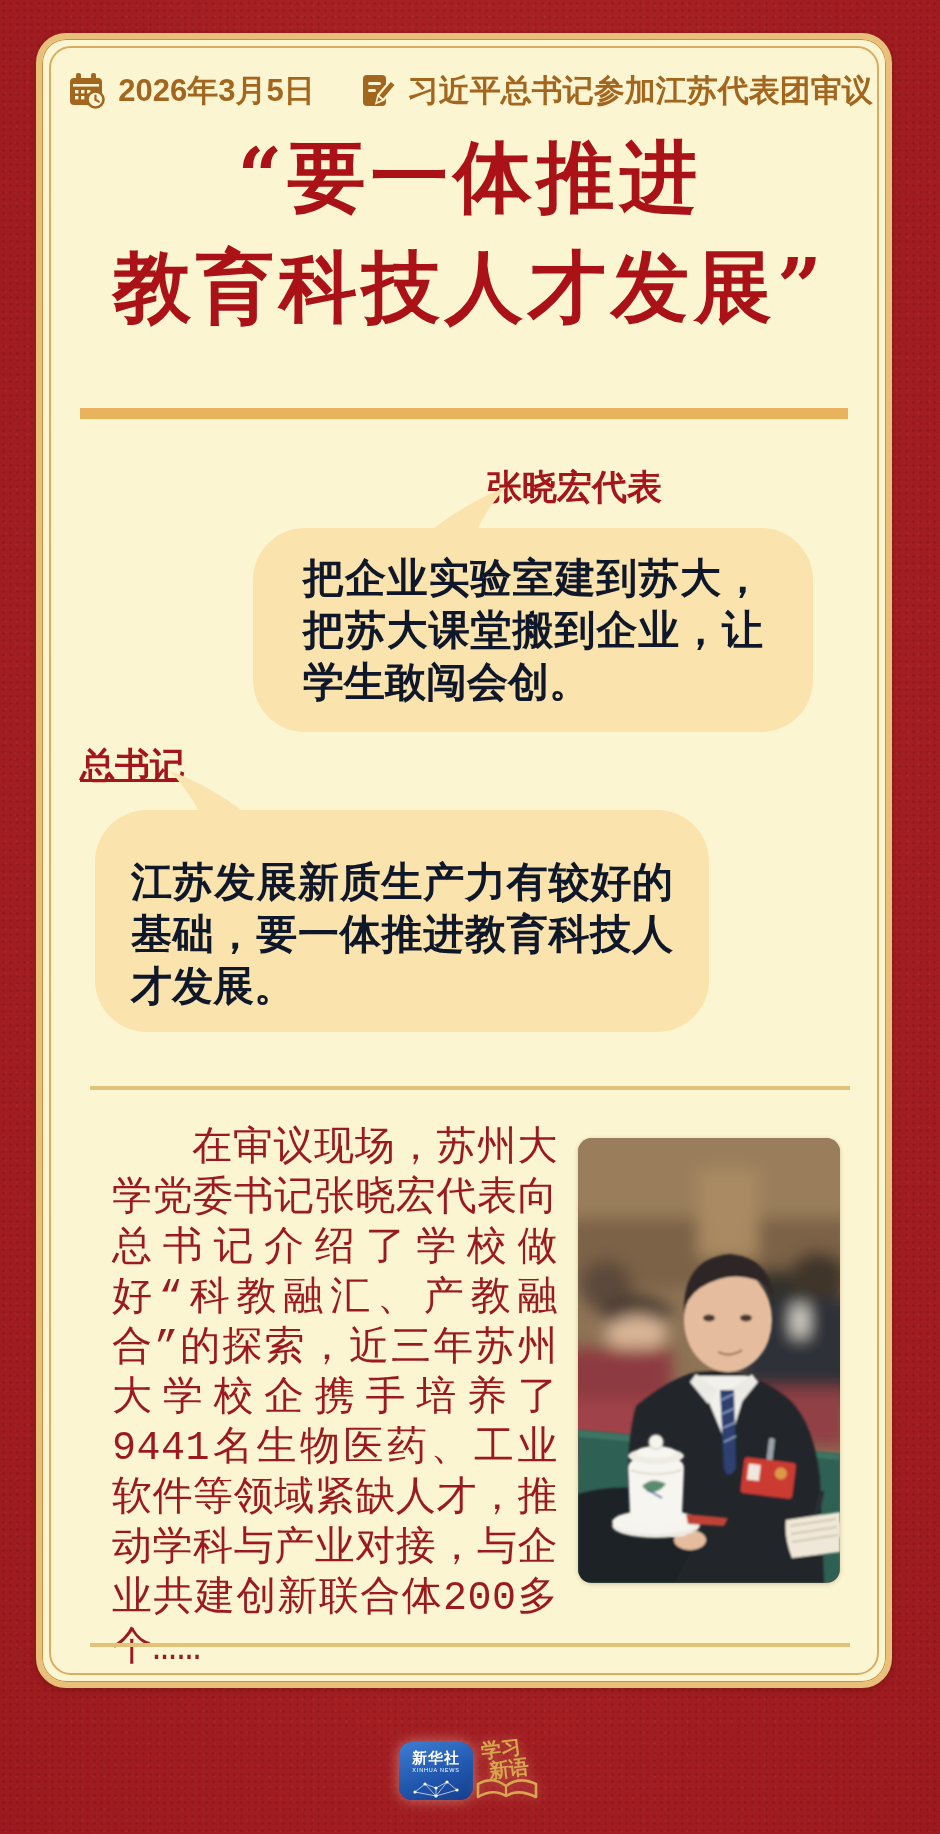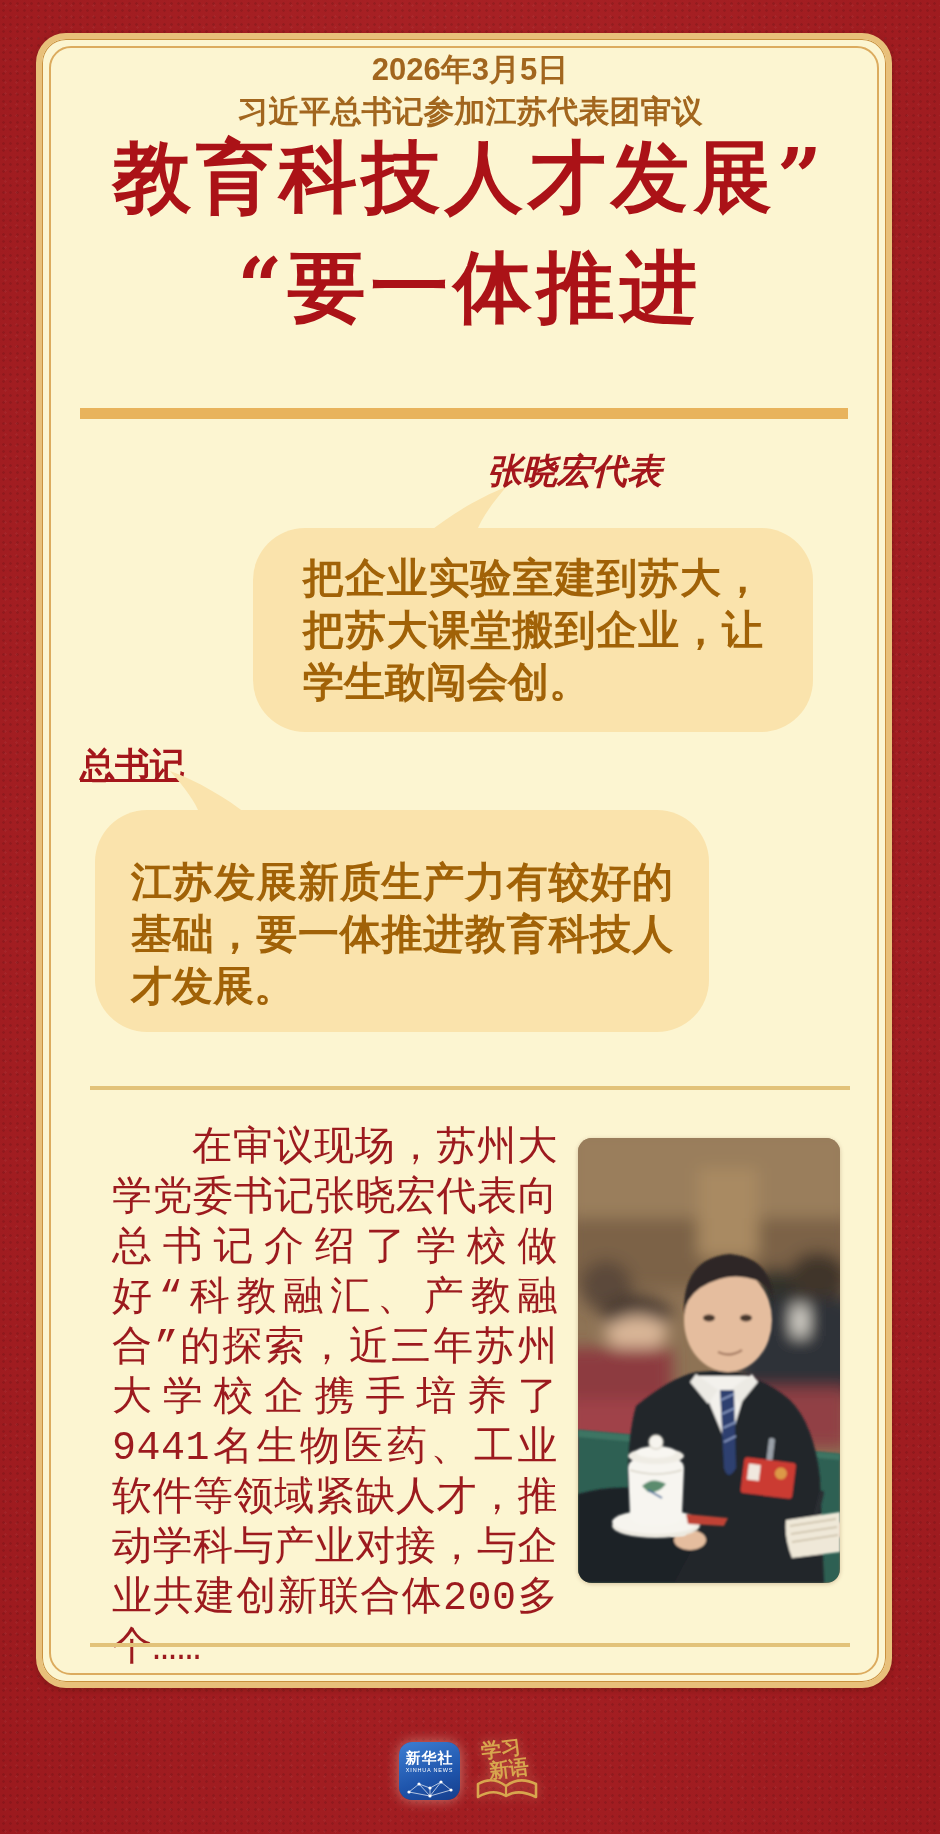--- a/index.html
+++ b/index.html
@@ -18,41 +18,41 @@
     background:#FCF5D1;border:6px solid #E8C07A;border-radius:30px;
     box-shadow:0 0 0 1px #C9913F inset, 0 2px 6px rgba(80,20,10,0.35);
     box-sizing:border-box;
   }
   .card::before{
     content:"";position:absolute;inset:7px;border:2px solid #DCAB5E;border-radius:22px;
   }
   
   .header{
     position:absolute;left:60px;top:68px;width:820px;height:46px;
-    display:flex;align-items:center;justify-content:center;
-    color:#A2661E;font-weight:bold;font-size:31px;white-space:nowrap;flex-direction:column;
+    display:flex;align-items:center;justify-content:center;gap:13px;
+    color:#A2661E;font-weight:bold;font-size:31px;white-space:nowrap;
   }
   .header .gap{width:18px;}
   
   .title{
     position:absolute;left:0;top:122px;width:940px;text-align:center;
     color:#AB1217;font-size:78px;font-weight:900;line-height:110px;letter-spacing:5px;
     font-family:"DejaVu Serif", serif;
   }
   .gold-rule{position:absolute;left:80px;top:408px;width:768px;height:11px;background:#E8B35C;}
   .thin-rule{position:absolute;left:90px;width:760px;height:4px;background:#E2C279;}
   .rule-top{top:1086px;}
   .rule-bottom{top:1643px;}
   
   .speaker{position:absolute;font-size:35px;font-weight:900;color:#A4161B;white-space:nowrap;}
-  .speaker1{top:448px;right:278px;font-style:italic;}
+  .speaker1{top:464px;right:278px;}
   .speaker2{top:742px;left:80px;text-decoration:underline;}
   .bubble{
     position:absolute;background:#FAE3AC;border-radius:52px;box-sizing:border-box;
-    color:#a16207;font-weight:900;text-align:justify;
+    color:#0f172a;font-weight:900;text-align:justify;
   }
   .bubble1{left:253px;top:528px;width:560px;height:204px;padding:24px 50px;
     font-size:41px;line-height:52px;}
   .bubble2{left:95px;top:810px;width:614px;height:222px;padding:46px 36px;
     font-size:41px;line-height:52px;}
   .tail{position:absolute;}
   .tail1{left:418px;top:487px;}
   .tail2{left:166px;top:771px;}
   
   .article{
@@ -60,21 +60,21 @@
     font-family:Liberation Mono, monospace;font-size:40px;line-height:50px;color:#9C1A1E;
     text-align:justify;text-indent:2em;letter-spacing:0.5px;
   }
   .photo{
     position:absolute;left:578px;top:1138px;width:262px;height:445px;border-radius:14px;
     overflow:hidden;box-shadow:0 1px 4px rgba(90,40,10,0.25);
   }
   
   .footer{position:absolute;left:0;top:1736px;width:940px;height:70px;}
   .xinhua-logo{
-    position:absolute;left:399px;top:6px;width:61px;height:58px;border-radius:13px;
+    position:absolute;left:399px;top:6px;width:74px;height:58px;border-radius:13px;
     background:linear-gradient(160deg,#3D7ED2 0%, #1F55AC 60%, #163E8C 100%);
     box-shadow:0 0 14px rgba(255,240,210,0.45);
     display:flex;flex-direction:column;align-items:center;box-sizing:border-box;padding-top:8px;
   }
   .xh-name{color:#fff;font-weight:bold;font-size:15px;letter-spacing:1px;line-height:16px;}
   .xh-sub{color:#fff;font-size:5.5px;letter-spacing:0.8px;line-height:8px;}
   .xuexi-logo{position:absolute;left:470px;top:2px;filter:drop-shadow(0 0 6px rgba(255,230,170,0.35));}
   .xuexi-logo text{
     fill:#D8A64E;font-family:"DejaVu Serif", serif;font-weight:bold;
   }
@@ -108,22 +108,22 @@
       <rect x="9" y="16" width="8" height="3" rx="1.5" fill="#FCF5D1"></rect>
       <g transform="rotate(40 25 20)">
         <rect x="22" y="6" width="7" height="20" rx="1.5" fill="#A2661E" stroke="#FCF5D1" stroke-width="2.2"></rect>
         <path d="M22 26 L29 26 L25.5 33 Z" fill="#A2661E" stroke="#FCF5D1" stroke-width="1.6"></path>
       </g>
     </svg>
     <span>习近平总书记参加江苏代表团审议</span>
   </div>
 
   <div class="title">
+    <div>“要一体推进</div>
     <div>教育科技人才发展”</div>
-    <div>“要一体推进</div>
   </div>
 
   <div class="gold-rule"></div>
 
   <div class="speaker speaker1">张晓宏代表</div>
   <svg class="tail tail1" width="92" height="46" viewBox="0 0 92 46">
     <path d="M10,46 C32,28 62,10 88,0 C73,18 63,32 58,46 Z" fill="#FAE3AC"></path>
   </svg>
   <div class="bubble bubble1">把企业实验室建到苏大，把苏大课堂搬到企业，让学生敢闯会创。</div>
 

